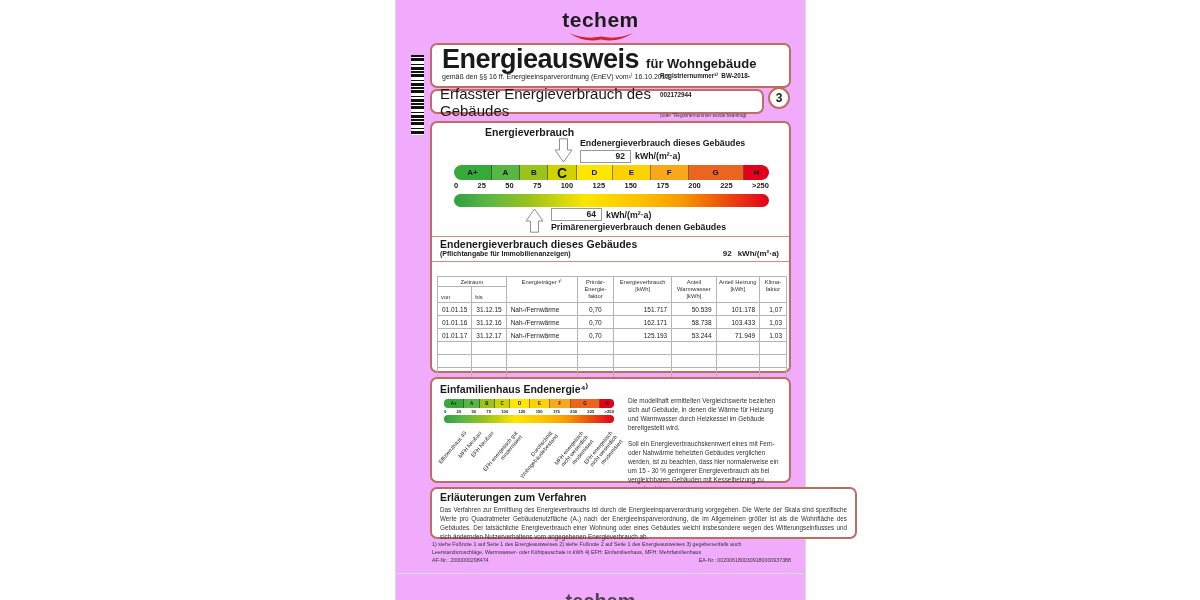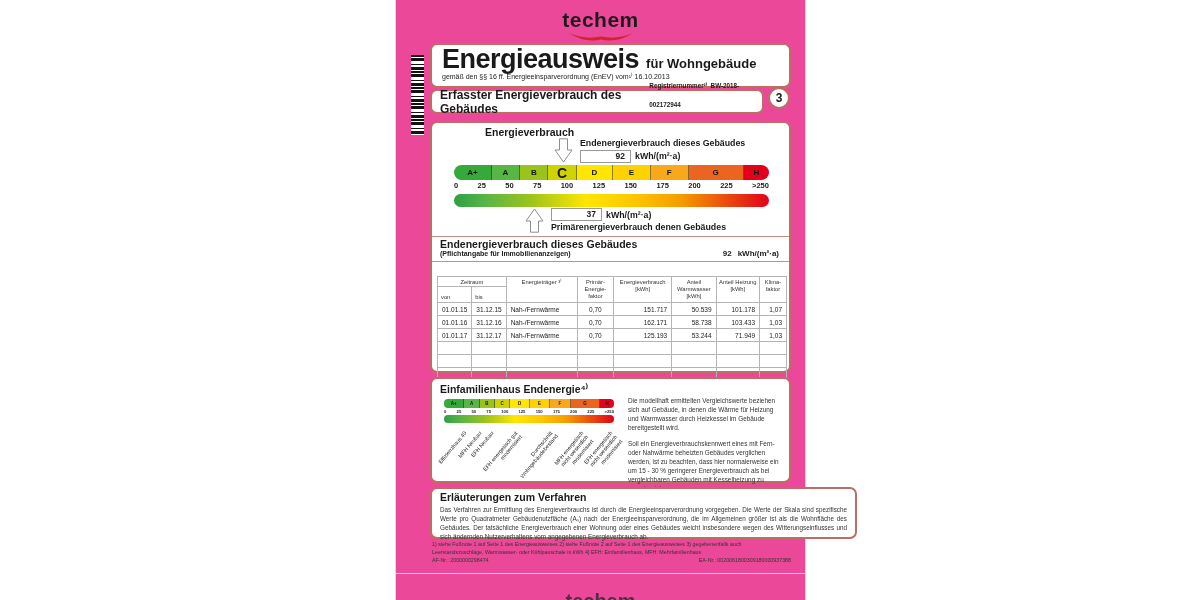--- a/index.html
+++ b/index.html
@@ -1,18 +1,18 @@
 <!DOCTYPE html>
 <html><head>
 <meta charset="utf-8">
 <style>
   html,body{margin:0;padding:0;}
   body{width:1200px;height:600px;background:#ffffff;position:relative;overflow:hidden;
        font-family:"Liberation Sans", sans-serif;color:#1a1a1a;}
-  .doc{position:absolute;left:395px;top:0;width:411px;height:600px;background:#ec4899;
+  .doc{position:absolute;left:395px;top:0;width:411px;height:600px;background:#f0abfc;
        border-left:1px solid #d9d9d9;border-right:1px solid #d9d9d9;box-sizing:border-box;}
   .page-edge{position:absolute;top:573px;left:0;right:0;border-top:1px solid #d8d8d8;}
 
   
   .logo{position:absolute;top:9px;left:0;right:0;text-align:center;}
   .logo .word{font-size:21px;font-weight:bold;letter-spacing:0.5px;color:#1c1c1c;line-height:1;}
   .logo svg{display:block;margin:1px auto 0;}
   .next-logo{position:absolute;top:591px;left:0;right:0;height:9px;overflow:hidden;text-align:center;}
   .next-logo .word{font-size:20px;font-weight:bold;color:#2a2a2a;opacity:.8;line-height:1;}
 
@@ -25,21 +25,21 @@
 
   
   .title-box{top:43px;left:34px;width:361px;height:45px;padding:0 10px 0;}
   .big-title{font-size:27px;font-weight:bold;letter-spacing:-0.5px;line-height:1.05;}
   .title-suffix{font-size:13px;font-weight:bold;margin-left:7px;}
   .subtitle{font-size:7px;color:#222;margin-top:-1px;}
 
   
   .reg-box{top:89px;left:34px;width:334px;height:25px;display:flex;align-items:center;
            justify-content:space-between;padding:0 8px;}
-  .reg-label{font-size:12px;font-weight:bold;}
+  .reg-label{font-size:15px;font-weight:normal;}
   .reg-right{text-align:left;line-height:1.2;}
   .reg-line{font-size:6.3px;font-weight:bold;}
   .reg-note{font-size:4.7px;color:#333;}
   .page-badge{top:87px;left:372px;width:22px;height:22px;border-radius:50%;display:flex;
               align-items:center;justify-content:center;font-size:12px;font-weight:bold;}
 
   
   .main-box{top:121px;left:34px;width:361px;height:252px;}
   .sec-title{position:absolute;top:3px;left:8px;font-size:10.5px;font-weight:bold;padding-left:45px;}
   .arrow-group{position:absolute;display:flex;gap:7px;align-items:flex-start;}
@@ -174,21 +174,21 @@
         <span>&gt;250</span>
       </div>
     <div class="grad" style="background: linear-gradient(90deg, rgb(47, 158, 65) 0%, rgb(88, 182, 71) 10%, rgb(154, 195, 28) 24%, rgb(255, 230, 0) 42%, rgb(253, 196, 0) 58%, rgb(245, 156, 0) 72%, rgb(226, 0, 26) 100%);"></div>
 
     <div class="arrow-group pri-group">
       <svg width="19" height="25" viewBox="0 0 19 25">
         <path d="M9.5 1 L18 13 H13.5 V24.2 H5.5 V13 H1 Z" fill="#ffffff" stroke="#8f8f8f" stroke-width="1"></path>
       </svg>
       <span class="ag-col">
         <span class="val-line">
-          <span class="val-box">37</span>
+          <span class="val-box">64</span>
           <span class="val-unit">kWh/(m²·a)</span>
         </span>
         <span class="ag-label">Primärenergieverbrauch denen Gebäudes</span>
       </span>
     </div>
 
     <div class="rule rule1"></div>
     <div class="mand-title">Endenergieverbrauch dieses Gebäudes</div>
     <div class="mand-sub">(Pflichtangabe für Immobilienanzeigen)</div>
     <div class="mand-val">

